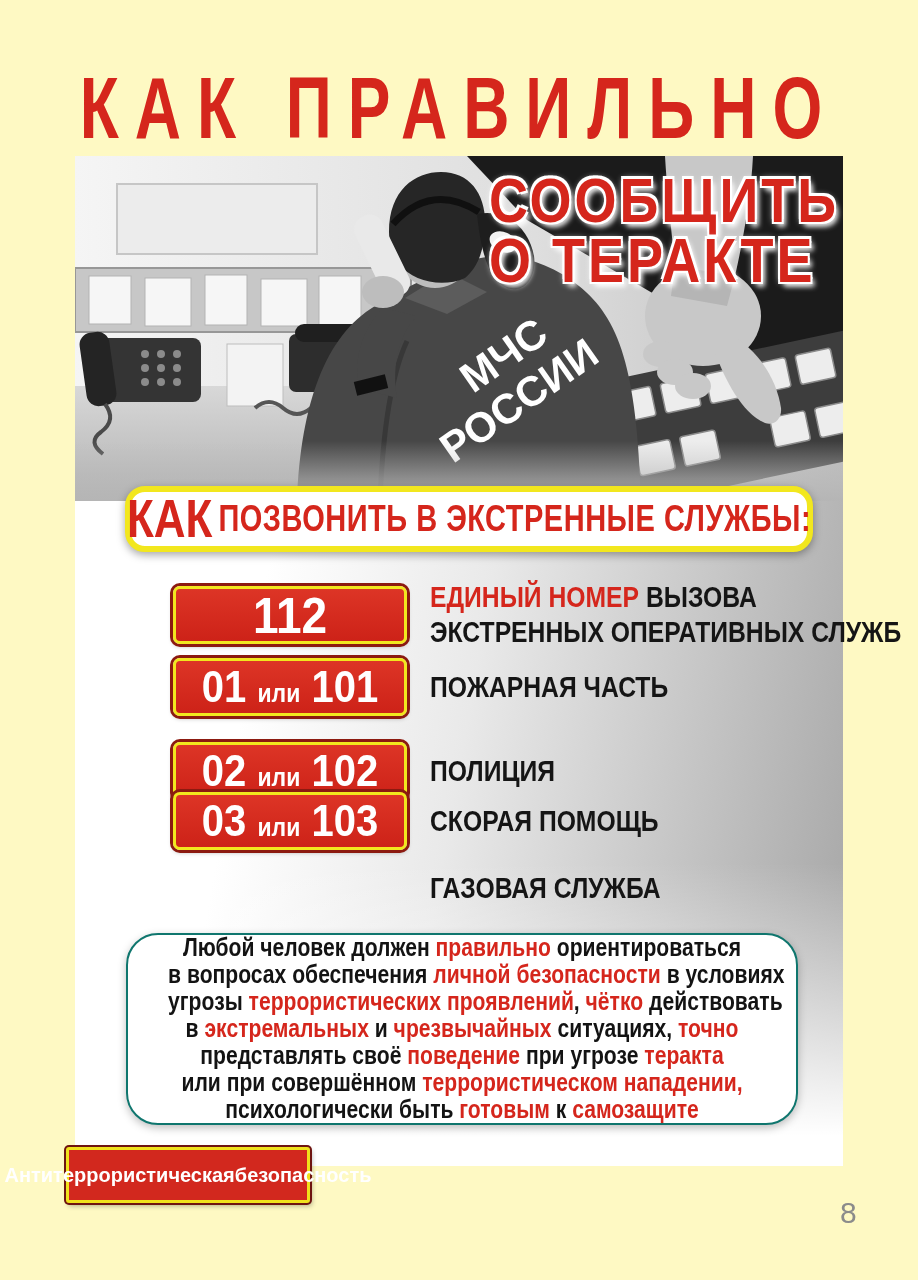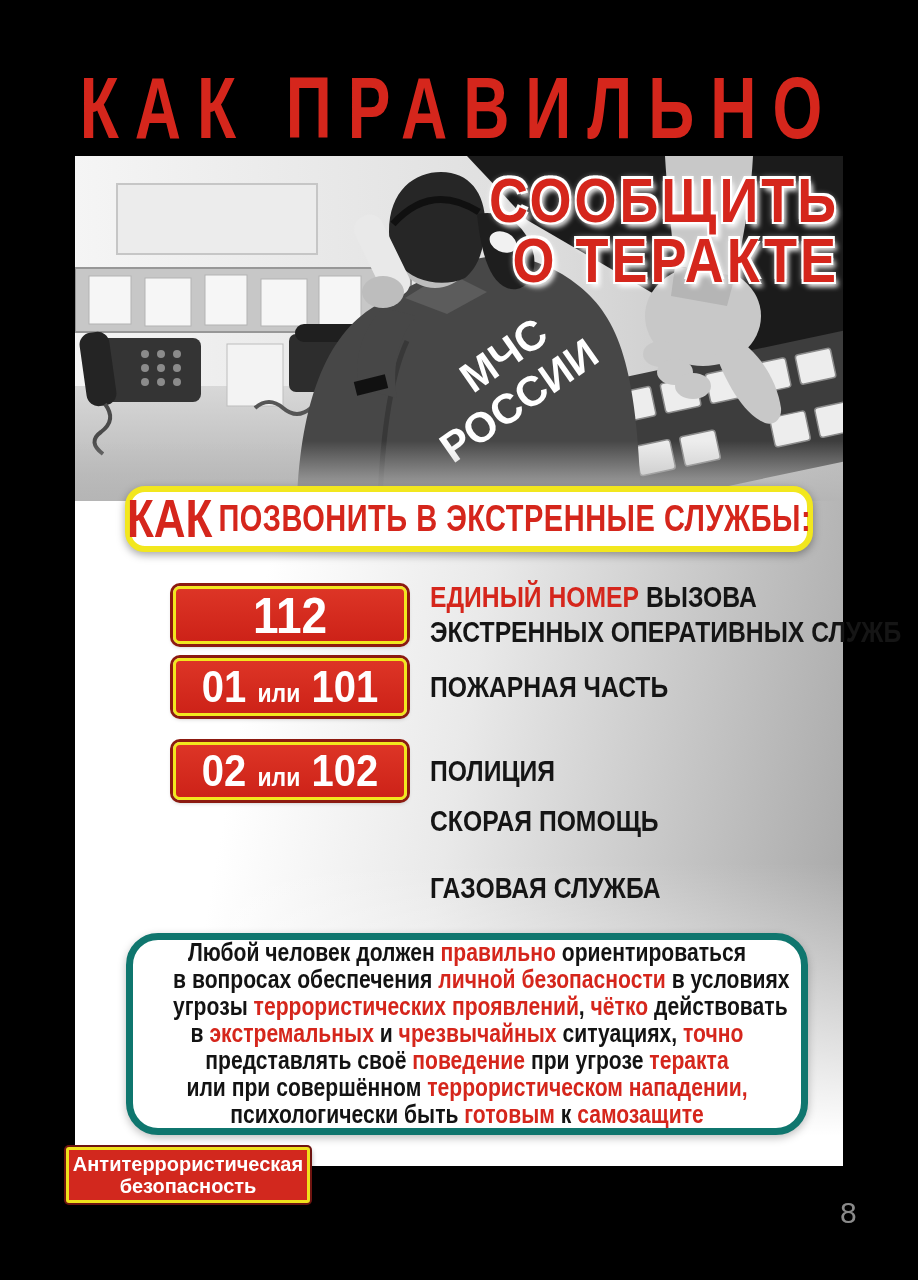--- a/index.html
+++ b/index.html
@@ -1,17 +1,17 @@
 <!DOCTYPE html>
 <html><head>
 <meta charset="utf-8">
 <style>
   html,body{margin:0;padding:0;background:#ffffff;}
   .page{
-    position:relative;width:918px;height:1280px;background:#000000;
+    position:relative;width:918px;height:1280px;background:#fef9c3;
     overflow:hidden;font-family:"Liberation Sans",sans-serif;
   }
   
   .main-title{
     position:absolute;left:0;top:58px;width:918px;text-align:center;
     color:#d5261c;font-weight:bold;font-size:64px;letter-spacing:16px;
     white-space:nowrap;
   }
   .main-title .stretch{display:inline-block;transform:scaleY(1.35);transform-origin:top center;}
 
@@ -19,21 +19,21 @@
   .photo-block{
     position:absolute;left:75px;top:156px;width:768px;height:1010px;
     background:
       linear-gradient(180deg, rgba(255,255,255,0) 70%, #ffffff 97%),
       linear-gradient(100deg, #ffffff 28%, #e9e9e9 52%, #a3a3a3 100%);
   }
   .photo-svg{position:absolute;left:0;top:0;display:block;}
 
   
   .overlay-title{
-    position:absolute;top:8px;right:4px;text-align:right;
+    position:absolute;top:8px;right:4px;text-align:left;
     color:#d5261c;font-weight:bold;font-size:54px;line-height:60px;
     letter-spacing:3px;white-space:nowrap;z-index:4;
     text-shadow:
       -2px -2px 0 #fff, 2px -2px 0 #fff, -2px 2px 0 #fff, 2px 2px 0 #fff,
       0 0 7px #ffffff, 4px 4px 5px rgba(255,255,255,.85);
   }
   .overlay-title .stretch{display:inline-block;transform:scaleY(1.18);transform-origin:top right;}
 
   
   .callbox{
@@ -60,36 +60,36 @@
   .rowlabel{
     position:absolute;left:355px;top:50%;transform:translateY(-50%) scale(0.95,1.12);
     transform-origin:left center;
     color:#151515;font-weight:bold;font-size:26px;line-height:31px;white-space:nowrap;
   }
   .rowlabel .red{color:#d5261c;}
 
   
   .infobox{
     position:absolute;left:126px;top:933px;width:668px;height:188px;z-index:6;
-    background:#ffffff;border:7px solid #0f766e;border-radius:32px;
+    background:#ffffff;border:2px solid #0f766e;border-radius:32px;
     box-shadow:0 3px 8px rgba(0,0,0,.25);
     display:flex;align-items:center;justify-content:center;
   }
   .infobox-text{
     width:100%;text-align:center;font-weight:bold;font-size:24px;line-height:26px;
     color:#131313;transform:scale(0.88,1.04);white-space:nowrap;
   }
   .infobox-text .red{color:#d5261c;}
 
   
   .badge{
     position:absolute;left:66px;top:1147px;width:238px;height:50px;z-index:6;
     background:#d2281e;border:3px solid #f0e11c;border-radius:3px;
     box-shadow:0 0 0 2px #6e1410, 2px 3px 5px rgba(0,0,0,.3);
-    display:flex;flex-direction:column;align-items:center;justify-content:center;
+    display:flex;align-items:center;justify-content:center;
     color:#ffffff;font-weight:bold;font-size:20px;line-height:22px;text-align:center;
   }
   .badge .stretch{display:inline-block;transform:scaleY(1.05);}
 
   
   .page-number{
     position:absolute;left:840px;top:1196px;color:#8b8b8b;
     font-size:30px;font-weight:normal;z-index:2;
   }
 </style>
@@ -256,20 +256,23 @@
     </div>
     <div class="row" style="top:586px">
       <div class="numbox">
           <div class="line"><span>02 </span><span class="small">или</span><span> 102</span></div>
         </div>
       <div class="rowlabel">
           <div class="line"><span>ПОЛИЦИЯ</span></div>
         </div>
     </div>
     <div class="row" style="top:636px">
+      <div class="numbox">
+          <div class="line"><span>03 </span><span class="small">или</span><span> 103</span></div>
+        </div>
       <div class="rowlabel">
           <div class="line"><span>СКОРАЯ ПОМОЩЬ</span></div>
         </div>
     </div>
     <div class="row" style="top:703px">
       <div class="rowlabel">
           <div class="line"><span>ГАЗОВАЯ СЛУЖБА</span></div>
         </div>
     </div>
   </div>

